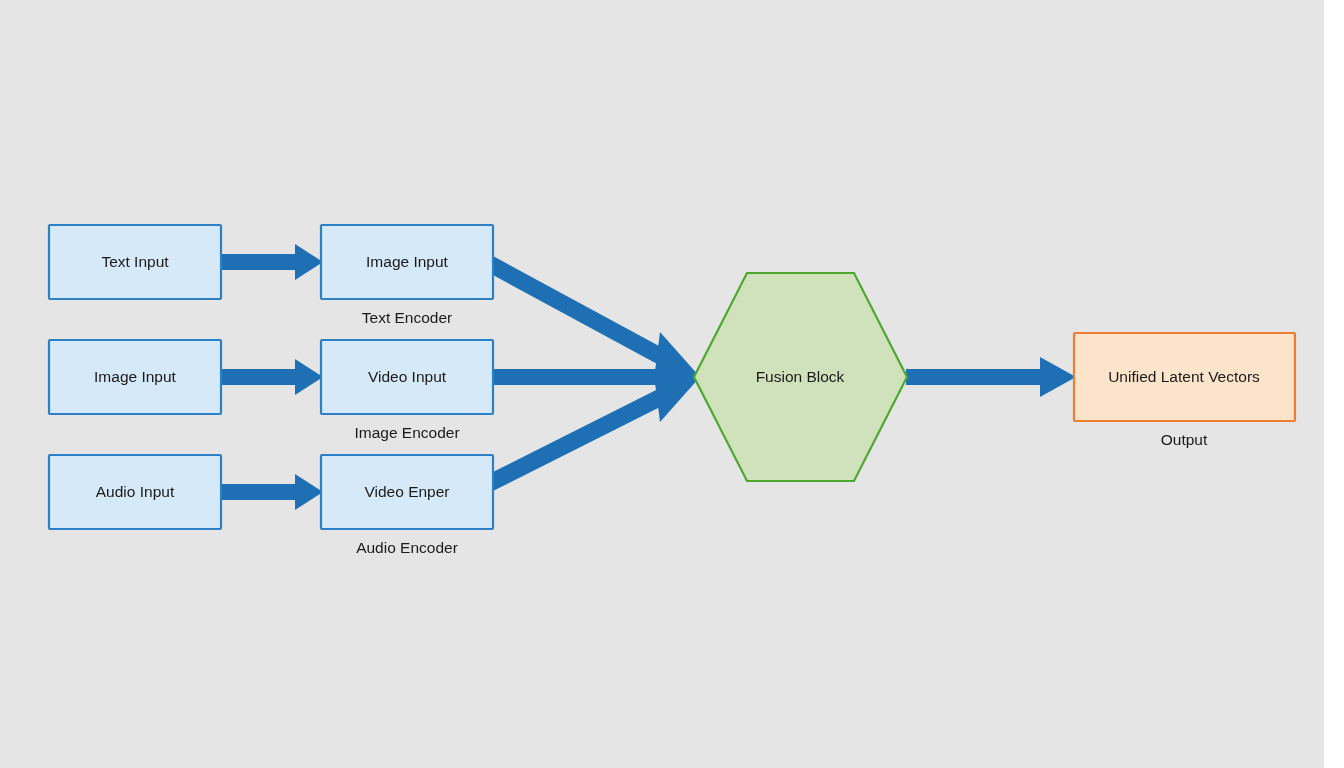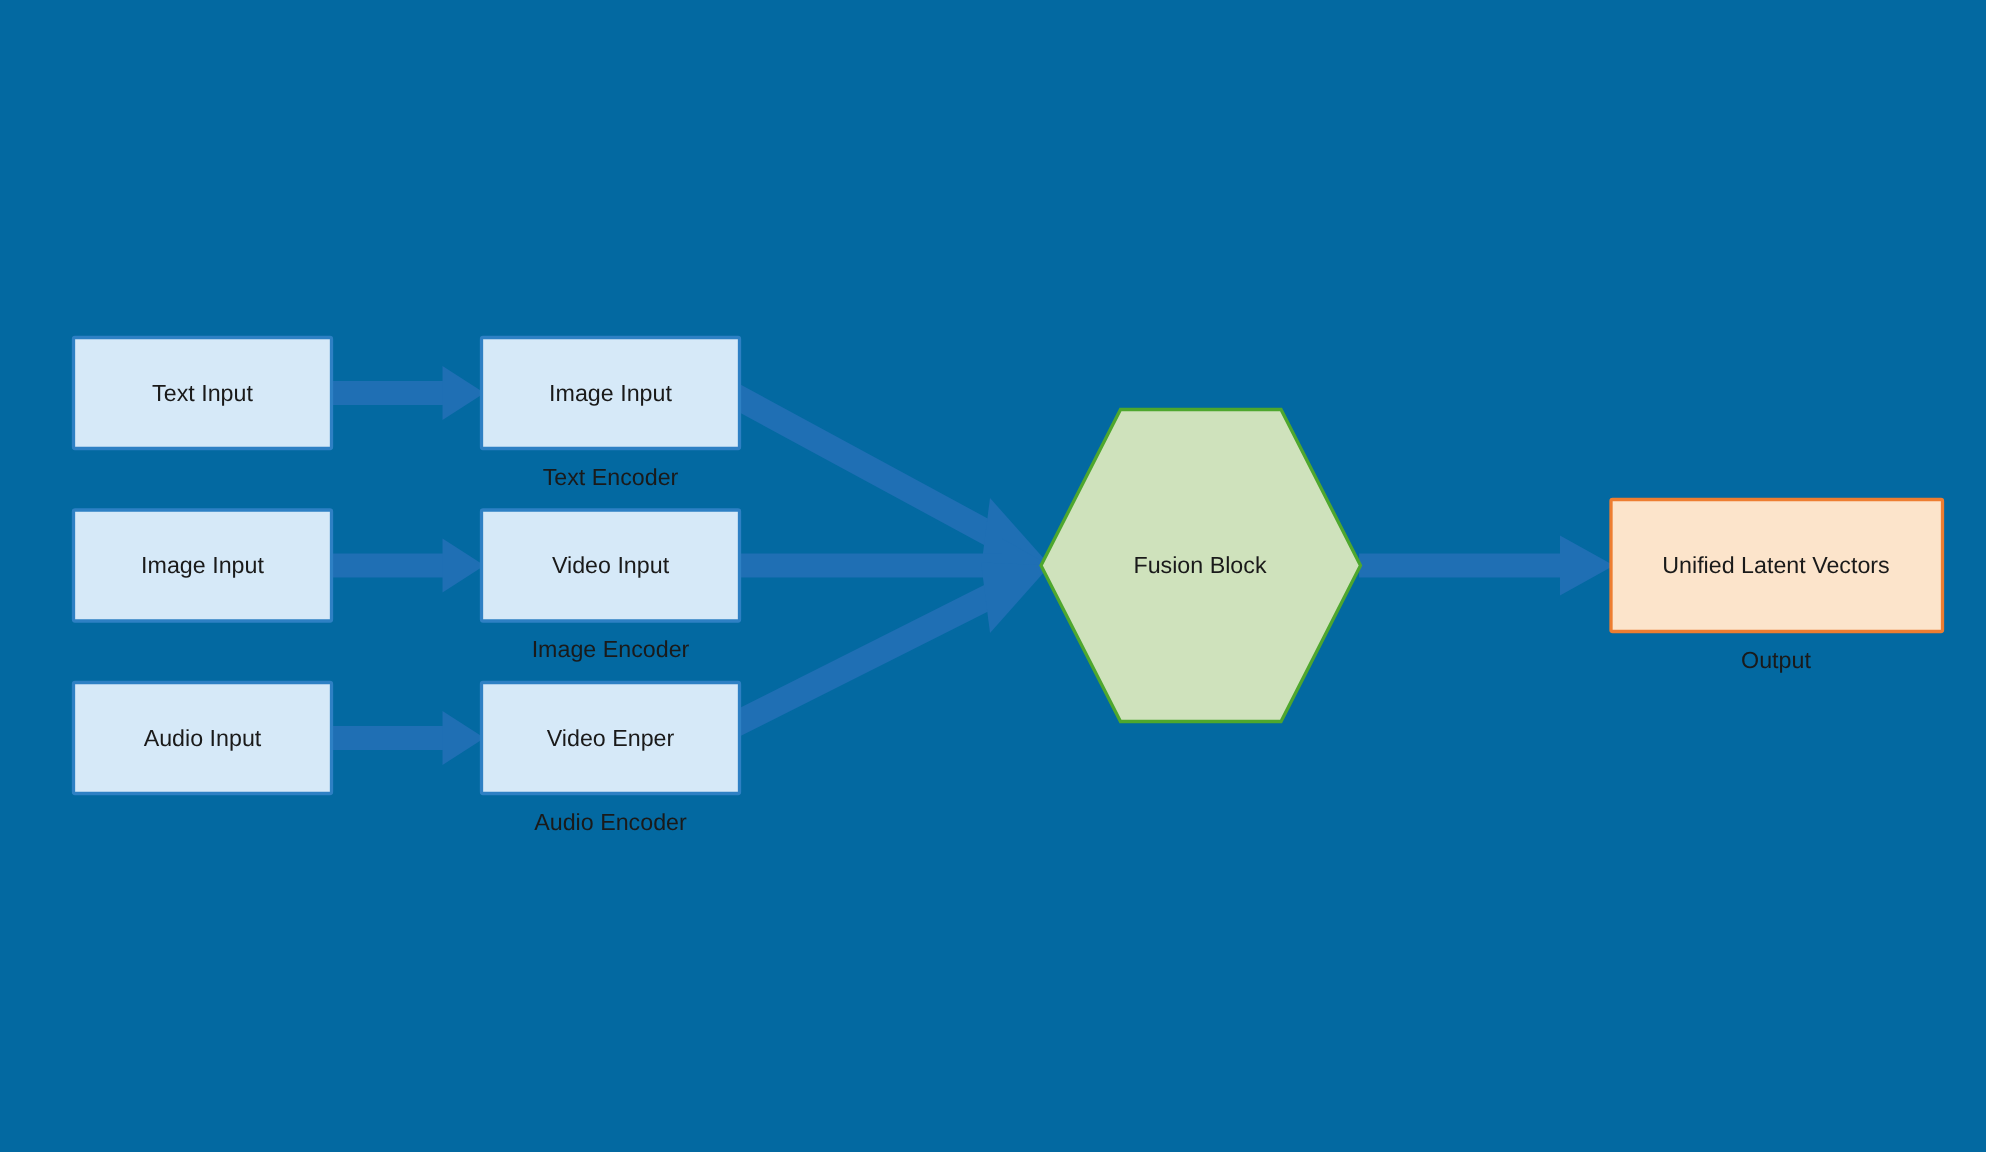--- a/index.html
+++ b/index.html
@@ -11,21 +11,21 @@
   body {
     width: 1344px;
     height: 768px;
     overflow: hidden;
     font-family: "Liberation Sans", sans-serif;
   }
   #canvas {
     position: relative;
     width: 1324px;
     height: 768px;
-    background: #0369a1;
+    background: #e5e5e5;
   }
   svg#diagram {
     position: absolute;
     left: 0;
     top: 0;
     width: 1344px;
     height: 768px;
     display: block;
   }
   .node-label {

